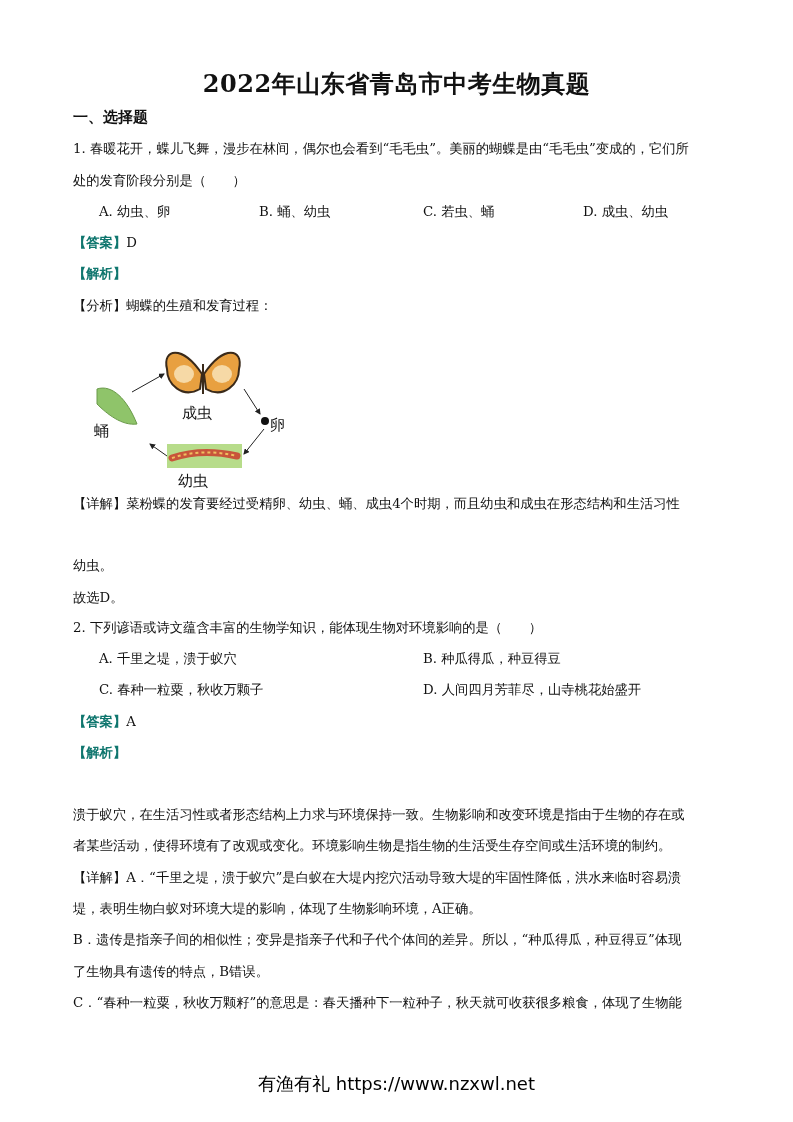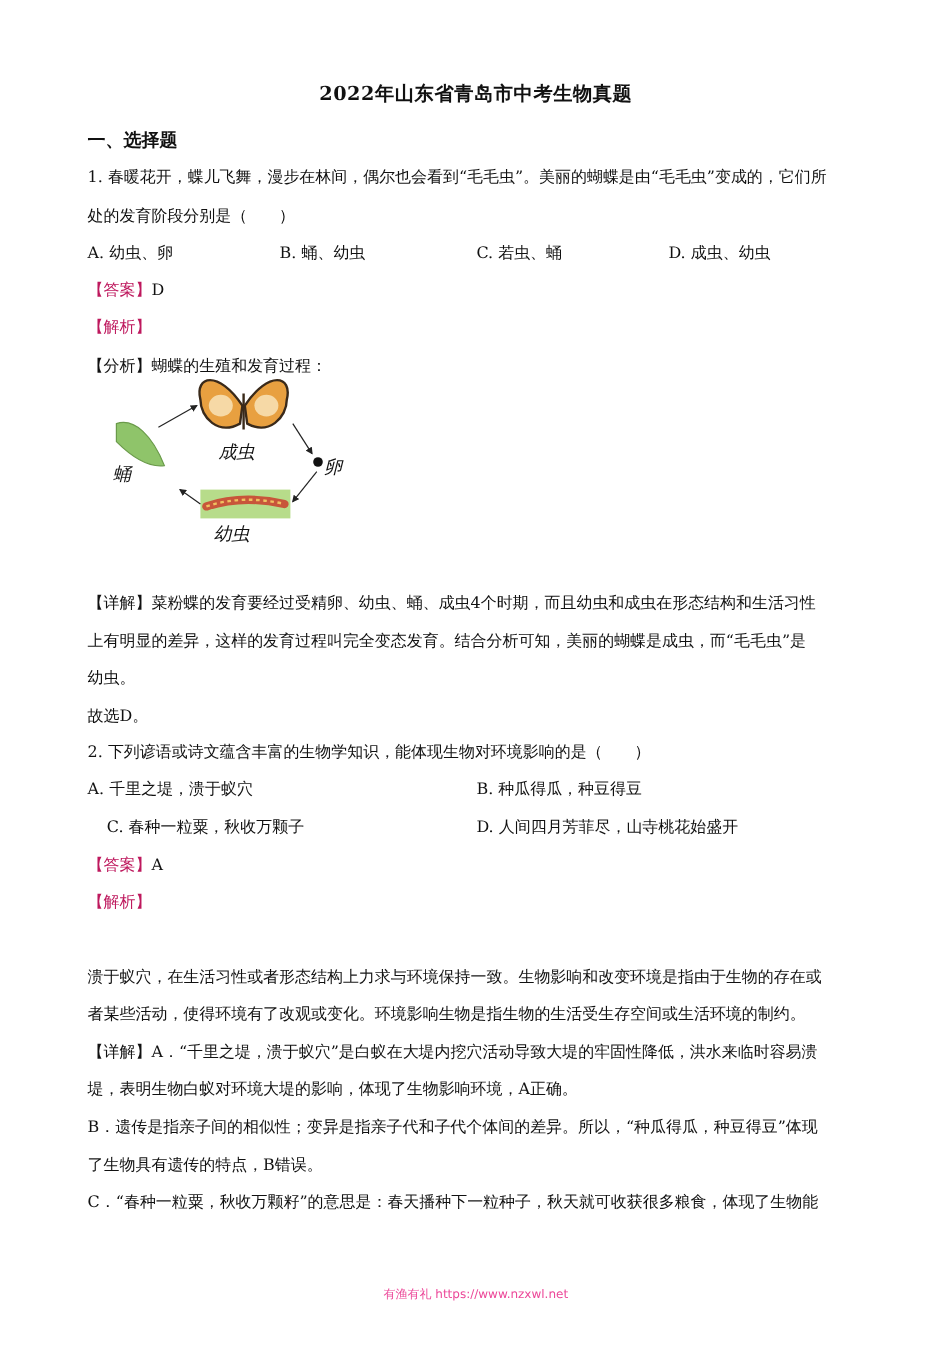--- a/index.html
+++ b/index.html
@@ -1,29 +1,29 @@
 <!DOCTYPE html>
 <html><head>
 <meta charset="utf-8">
 <style>
   html, body { margin: 0; padding: 0; background: #ffffff; }
   body { width: 793px; height: 1122px; position: relative; overflow: hidden;
          font-family: "DejaVu Serif", "Liberation Serif", serif; color: #111; }
   .page { position: absolute; left: 0; top: 0; width: 793px; height: 1122px; }
   .title { position: absolute; top: 68px; left: 0; width: 793px; text-align: center;
-           font-size: 16px; font-weight: bold; letter-spacing: 0.5px; }
+           font-size: 24px; font-weight: bold; letter-spacing: 0.5px; }
   .section { position: absolute; left: 73px; top: 108px; font-size: 15px; font-weight: bold; }
   .line { position: absolute; left: 73px; font-size: 13.3px; line-height: 20px; white-space: nowrap; }
-  .blue { color: #be185d; }
-  .opt { position: absolute; font-size: 13.3px; line-height: 20px; white-space: nowrap; }
-  .diagram { position: absolute; left: 72px; top: 308px; width: 240px; height: 150px; font-style: italic; }
+  .blue { color: #0f766e; font-weight: bold; }
+  .opt { position: absolute; font-size: 13.3px; line-height: 20px; white-space: nowrap; margin-left: 26px; }
+  .diagram { position: absolute; left: 72px; top: 344px; width: 240px; height: 150px; }
   .diagram .lbl { position: absolute; font-family: "DejaVu Sans", "Liberation Sans", sans-serif;
                   font-size: 15px; color: #111; }
   .footer { position: absolute; top: 1072px; left: 0; width: 793px; text-align: center;
-            font-family: "DejaVu Sans", "Liberation Sans", sans-serif; font-size: 10px; color: #ec4899; }
+            font-family: "DejaVu Sans", "Liberation Sans", sans-serif; font-size: 18px; color: #000000; }
 </style>
 </head>
 <body>
 
 <div class="page">
 
   <div class="title">2022年山东省青岛市中考生物真题</div>
   <div class="section">一、选择题</div>
 
   <div class="line" style="top:139px">1. 春暖花开，蝶儿飞舞，漫步在林间，偶尔也会看到“毛毛虫”。美丽的蝴蝶是由“毛毛虫”变成的，它们所</div>
@@ -75,28 +75,27 @@
     </svg>
     <div class="lbl" style="left:110px; top:60px">成虫</div>
     <div class="lbl" style="left:198px; top:72px">卵</div>
     <div class="lbl" style="left:106px; top:128px">幼虫</div>
     <div class="lbl" style="left:22px; top:78px">蛹</div>
   </div>
 
   <div class="line" style="top:494px">
     <span>【详解】</span><span>菜粉蝶的发育要经过受精卵、幼虫、蛹、成虫4个时期，而且幼虫和成虫在形态结构和生活习性</span>
   </div>
-  <div class="line" style="top:525px">上有明显的差异，这样的发育过程叫完全变态发育。结合分析可知，美丽的蝴蝶是成虫，而“毛毛虫”是</div>
   <div class="line" style="top:556px">幼虫。</div>
   <div class="line" style="top:588px">故选D。</div>
 
   <div class="line" style="top:618px">2. 下列谚语或诗文蕴含丰富的生物学知识，能体现生物对环境影响的是（　　）</div>
   <div class="opt" style="left:73px; top:649px">A. 千里之堤，溃于蚁穴</div>
   <div class="opt" style="left:397px; top:649px">B. 种瓜得瓜，种豆得豆</div>
-  <div class="opt" style="left:89px; top:680px">C. 春种一粒粟，秋收万颗子</div>
+  <div class="opt" style="left:73px; top:680px">C. 春种一粒粟，秋收万颗子</div>
   <div class="opt" style="left:397px; top:680px">D. 人间四月芳菲尽，山寺桃花始盛开</div>
 
   <div class="line" style="top:712px">
     <span class="blue">【答案】</span><span>A</span>
   </div>
   <div class="line blue" style="top:743px">【解析】</div>
 
   <div class="line" style="top:805px">溃于蚁穴，在生活习性或者形态结构上力求与环境保持一致。生物影响和改变环境是指由于生物的存在或</div>
   <div class="line" style="top:836px">者某些活动，使得环境有了改观或变化。环境影响生物是指生物的生活受生存空间或生活环境的制约。</div>
 

